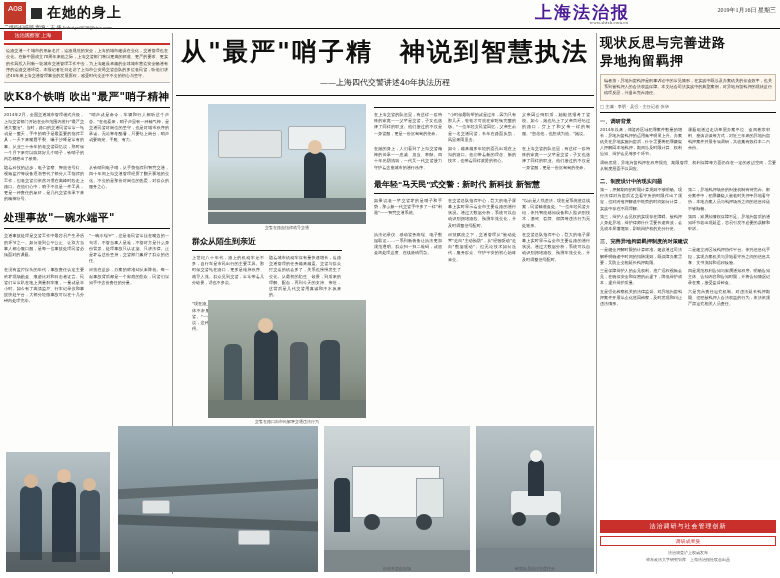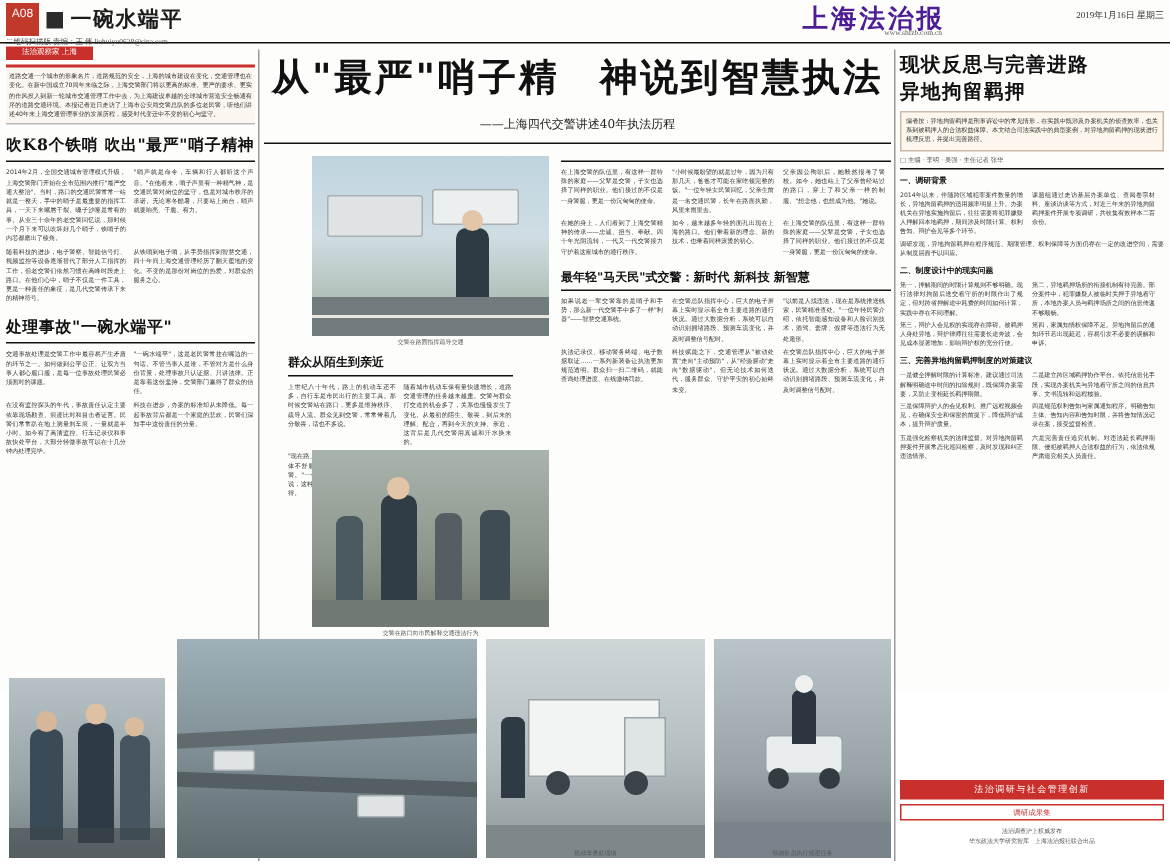--- a/index.html
+++ b/index.html
@@ -57,21 +57,21 @@
 </style>
 </head>
 <body>
 
 <div class="page">
 
   <div class="masthead">
     <div class="mh-left">
       <div class="mh-badge">A08</div>
       <div class="mh-sq"></div>
-      <div class="mh-title">一碗水端平</div>
+      <div class="mh-title">在她的身上</div>
     </div>
     <div class="mh-sub">二维码扫描版 责编：王 伟 liuhuiyu0628@sina.com</div>
     <div class="mh-logo">上海法治报</div>
     <div class="mh-web">www.shfzb.com.cn</div>
     <div class="mh-date">2019年1月16日 星期三</div>
   </div>
 
   <div class="col-rule" style="left:172px;top:33px;height:541px;"></div>
   <div class="col-rule" style="left:596px;top:33px;height:541px;"></div>
 

